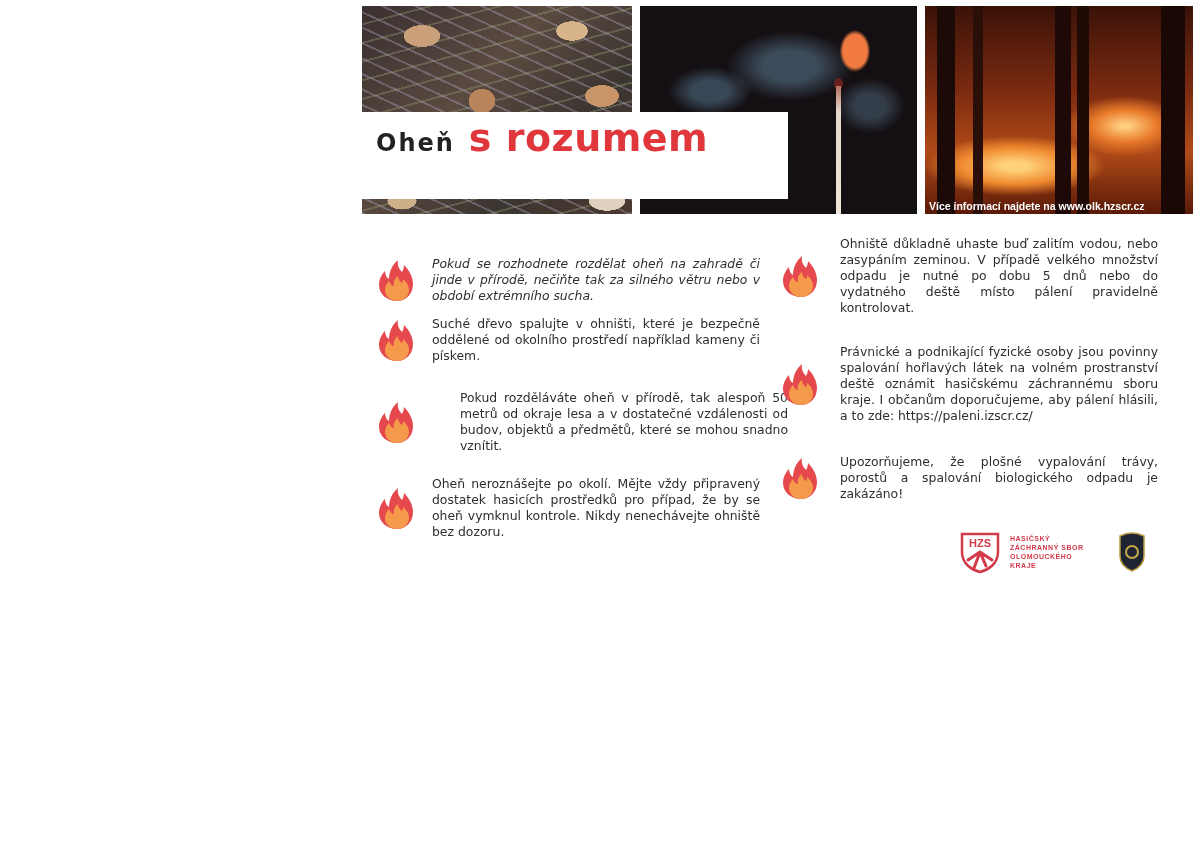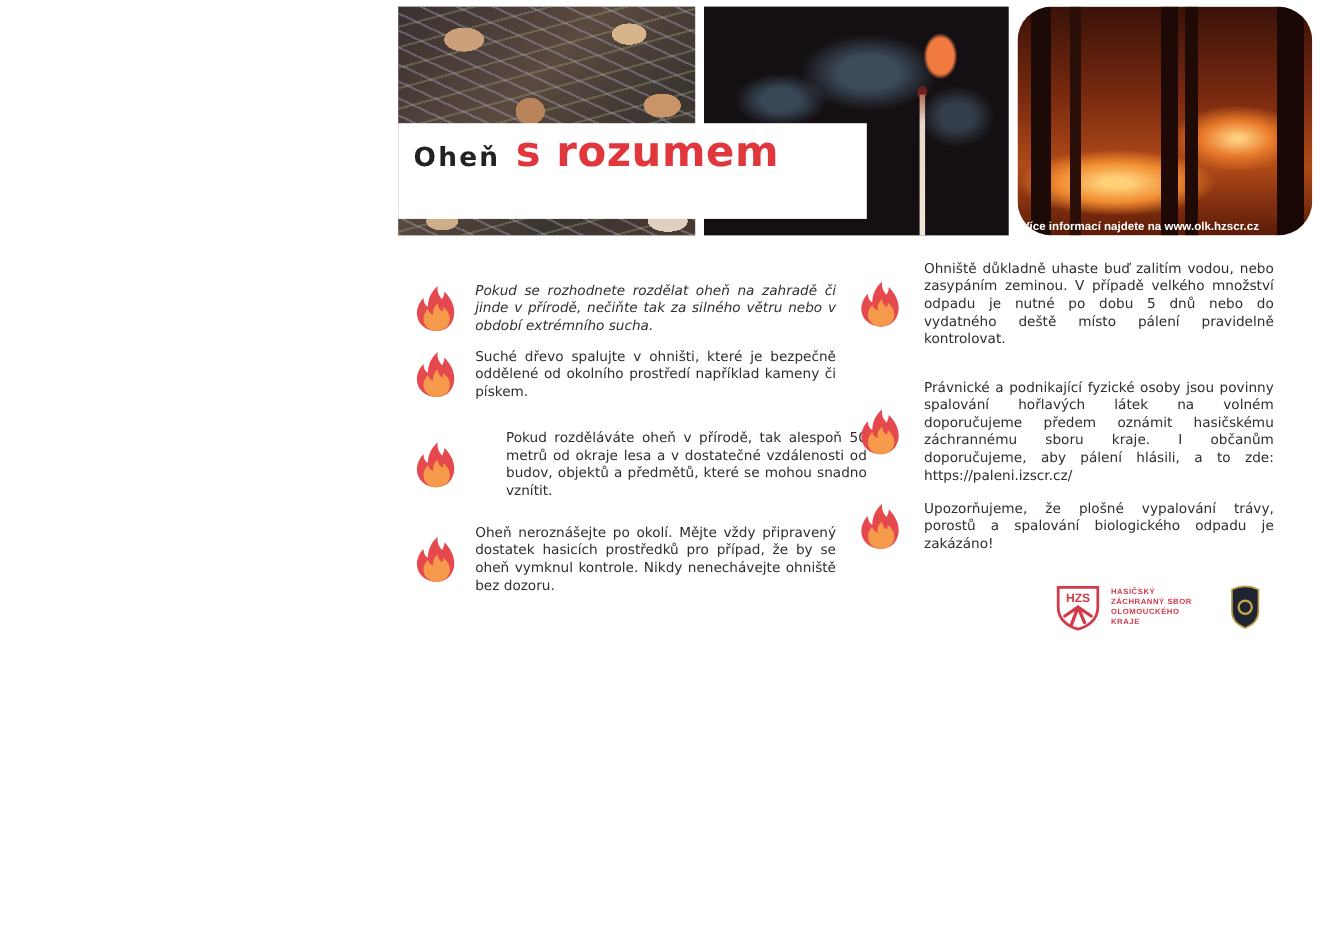--- a/index.html
+++ b/index.html
@@ -29,21 +29,20 @@
     }
     .match-stick { position: absolute; left: 196px; top: 80px; width: 5px; height: 130px; background: linear-gradient(#b07060, #e8d8c8 20%, #f0e6d8); }
     .match-head { position: absolute; left: 194px; top: 72px; width: 9px; height: 12px; border-radius: 50%; background: #6a2020; }
     .photo-forest {
       left: 925px; width: 268px;
       background:
         linear-gradient(90deg, transparent 0 12px, #1b0a06 12px 30px, transparent 30px 48px, #2a0f08 48px 58px, transparent 58px 130px, #1e0906 130px 146px, transparent 146px 152px, #200a06 152px 164px, transparent 164px 236px, #1a0805 236px 260px, transparent 260px),
         radial-gradient(ellipse 120px 40px at 90px 160px, #ffd27a 10%, #f08a30 45%, transparent 75%),
         radial-gradient(ellipse 80px 40px at 200px 120px, #ffcf80 5%, #e87a2a 40%, transparent 75%),
         linear-gradient(180deg, #3a1208 0%, #7a2a10 40%, #b04a18 70%, #5a1a08 100%);
-      border-radius: 31px;
     }
     .forest-caption { position: absolute; left: 4px; bottom: 2px; font-family: "Liberation Sans", sans-serif; font-weight: bold; font-size: 10.5px; color: #ffffff; white-space: nowrap; }
     .title-box { position: absolute; left: 362px; top: 112px; width: 426px; height: 87px; background: #ffffff; }
     .title-main { position: absolute; left: 14px; top: 4px; white-space: nowrap; }
     .title-dark { font-family: "DejaVu Sans", sans-serif; font-weight: bold; font-size: 24px; color: #222222; letter-spacing: 2px; vertical-align: baseline; }
     .title-red { font-family: "DejaVu Sans", sans-serif; font-weight: bold; font-size: 38px; color: #e0373d; margin-left: 14px; letter-spacing: 0.5px; vertical-align: baseline; }
     .title-sub { position: absolute; left: 14px; top: 50px; font-size: 13px; color: #2b2b2b; letter-spacing: 1px; white-space: nowrap; }
     .title-sub b { font-weight: bold; }
     .tip { position: absolute; display: flex; align-items: center; }
     .tip-icon { width: 46px; height: 46px; flex: 0 0 46px; }
@@ -109,21 +108,21 @@
         <path d="M23 44c-10 0-18-7-18-16 0-6 3-11 6-14 0 4 2 7 4 8 0-7 3-14 9-19-1 5 1 9 4 12 1-2 2-4 2-7 5 5 9 12 9 19 0 10-7 17-16 17z" fill="#e5484d"></path>
         <path d="M23 44c-7 0-12-5-12-11 0-4 2-7 4-9 1 3 3 5 5 5-1-4 1-8 4-10 0 3 2 6 4 7 1-1 1-3 1-4 4 3 6 7 6 11 0 6-5 11-12 11z" fill="#f59a4a"></path>
       </svg>
     <div class="tip-text">Ohniště důkladně uhaste buď zalitím vodou, nebo zasypáním zeminou. V případě velkého množství odpadu je nutné po dobu 5 dnů nebo do vydatného deště místo pálení pravidelně kontrolovat.</div>
   </div>
   <div class="tip" style="left:778px; top:344px;">
     <svg class="tip-icon" viewBox="0 0 46 46">
         <path d="M23 44c-10 0-18-7-18-16 0-6 3-11 6-14 0 4 2 7 4 8 0-7 3-14 9-19-1 5 1 9 4 12 1-2 2-4 2-7 5 5 9 12 9 19 0 10-7 17-16 17z" fill="#e5484d"></path>
         <path d="M23 44c-7 0-12-5-12-11 0-4 2-7 4-9 1 3 3 5 5 5-1-4 1-8 4-10 0 3 2 6 4 7 1-1 1-3 1-4 4 3 6 7 6 11 0 6-5 11-12 11z" fill="#f59a4a"></path>
       </svg>
-    <div class="tip-text">Právnické a podnikající fyzické osoby jsou povinny spalování hořlavých látek na volném doporučujeme předem oznámit hasičskému záchrannému sboru kraje. I občanům doporučujeme, aby pálení hlásili, a to zde: https://paleni.izscr.cz/</div>
+    <div class="tip-text">Právnické a podnikající fyzické osoby jsou povinny spalování hořlavých látek na volném prostranství deště oznámit hasičskému záchrannému sboru kraje. I občanům doporučujeme, aby pálení hlásili, a to zde: https://paleni.izscr.cz/</div>
   </div>
   <div class="tip" style="left:778px; top:454px;">
     <svg class="tip-icon" viewBox="0 0 46 46">
         <path d="M23 44c-10 0-18-7-18-16 0-6 3-11 6-14 0 4 2 7 4 8 0-7 3-14 9-19-1 5 1 9 4 12 1-2 2-4 2-7 5 5 9 12 9 19 0 10-7 17-16 17z" fill="#e5484d"></path>
         <path d="M23 44c-7 0-12-5-12-11 0-4 2-7 4-9 1 3 3 5 5 5-1-4 1-8 4-10 0 3 2 6 4 7 1-1 1-3 1-4 4 3 6 7 6 11 0 6-5 11-12 11z" fill="#f59a4a"></path>
       </svg>
     <div class="tip-text">Upozorňujeme, že plošné vypalování trávy, porostů a spalování biologického odpadu je zakázáno!</div>
   </div>
 </div>
 

